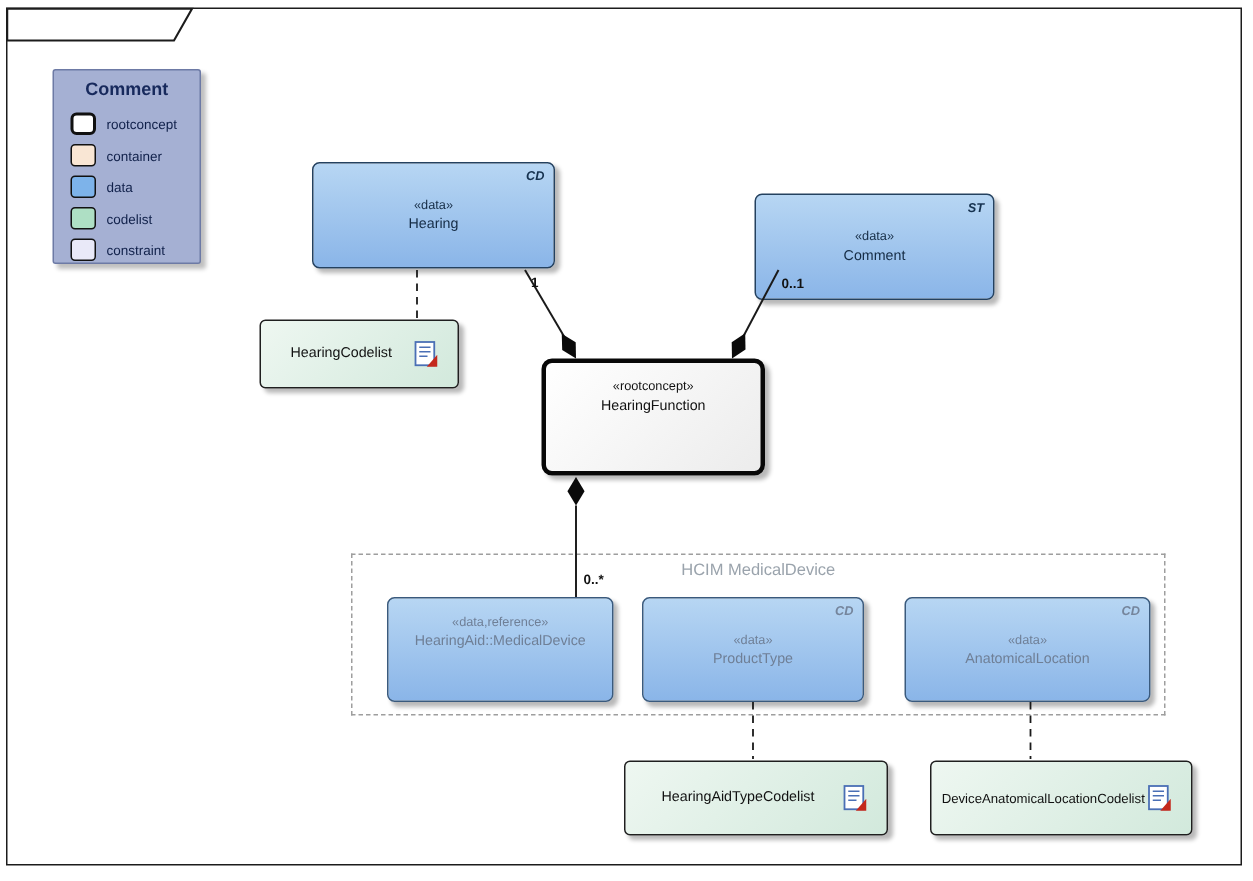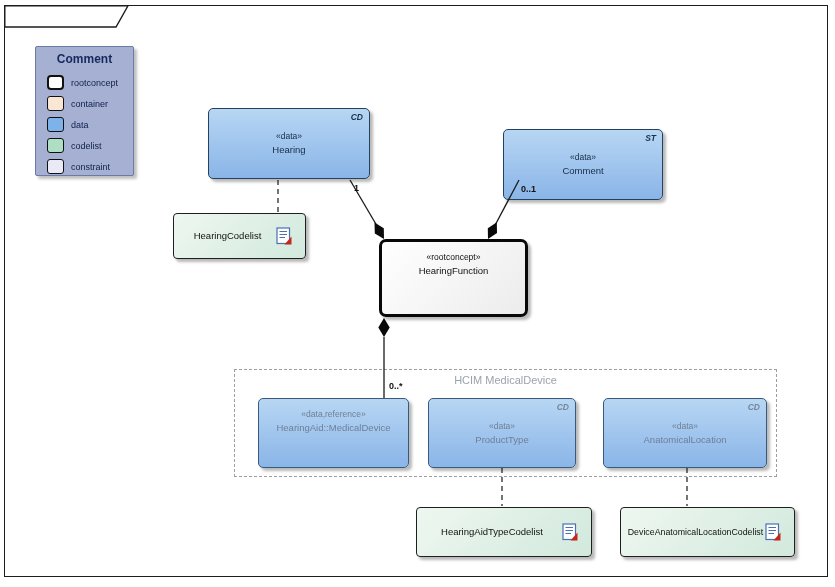--- a/index.html
+++ b/index.html
@@ -94,21 +94,21 @@
     <span class="nname">HearingCodelist</span>
     <svg class="doc-icon" viewBox="0 0 17 19">
       <rect x="1" y="1" width="12.5" height="15.5" fill="#ffffff" stroke="#4a6fb5" stroke-width="1.2"></rect>
       <line x1="3.5" y1="4.5" x2="11" y2="4.5" stroke="#4a6fb5" stroke-width="1"></line>
       <line x1="3.5" y1="7.5" x2="11" y2="7.5" stroke="#4a6fb5" stroke-width="1"></line>
       <line x1="3.5" y1="10.5" x2="9" y2="10.5" stroke="#4a6fb5" stroke-width="1"></line>
       <polygon points="15.5,9.5 15.5,17.5 8.5,17.5" fill="#c4281c"></polygon>
     </svg>
   </div>
 
-  <div class="node root" style="left:361px;top:239px;width:149px;height:78px;margin-left:18px;">
+  <div class="node root" style="left:361px;top:239px;width:149px;height:78px;">
     <span class="stereo">«rootconcept»</span>
     <span class="nname">HearingFunction</span>
   </div>
 
   <div class="hcim">
     <div class="hcim-title">HCIM MedicalDevice</div>
   </div>
 
   <div class="node blue-ref top-text" style="left:258px;top:398px;width:151px;height:70px;">
     <span class="stereo">«data,reference»</span>

